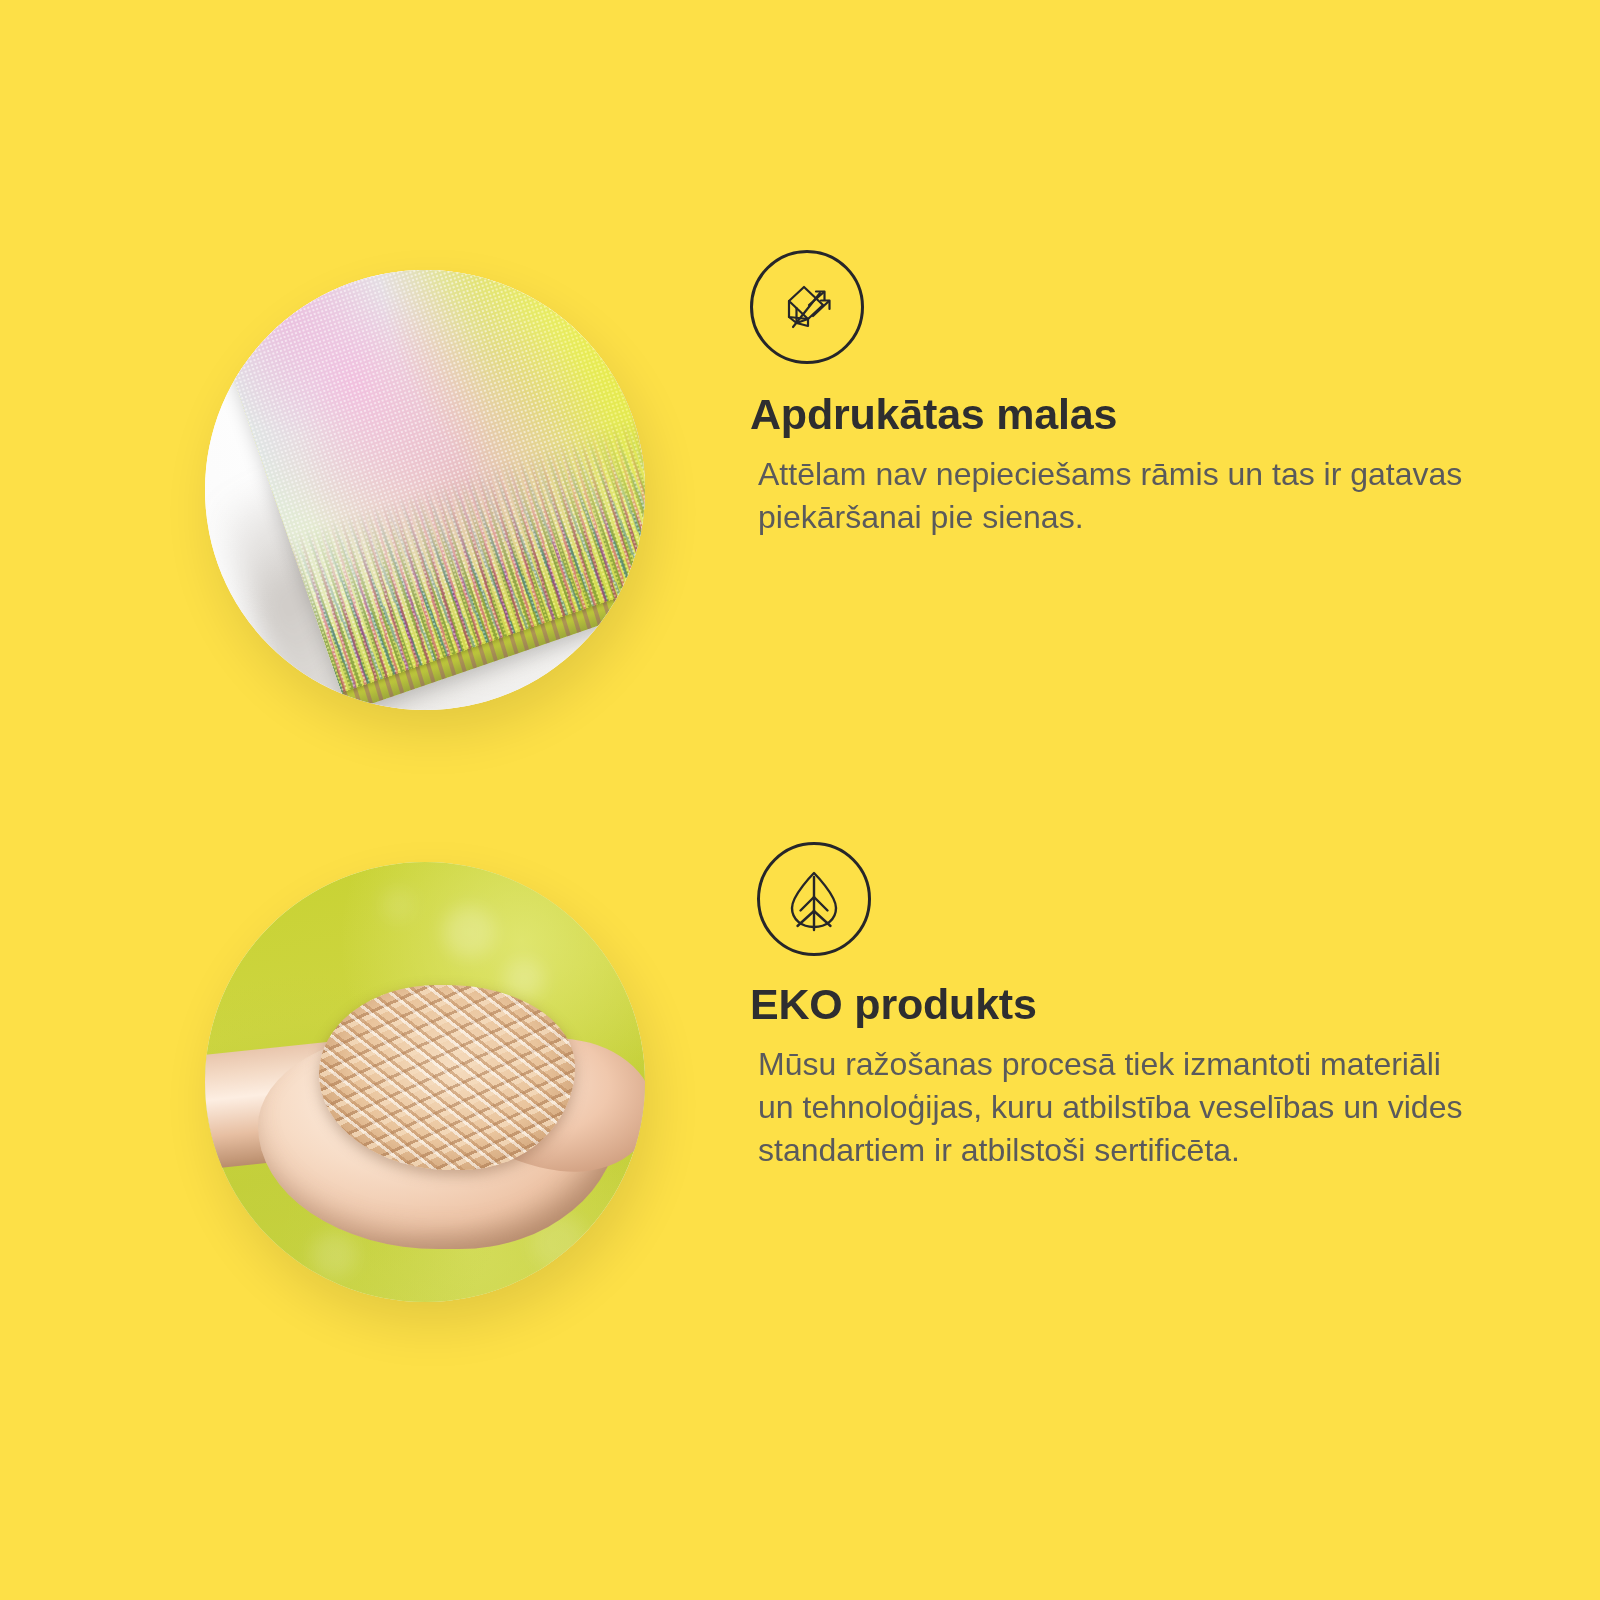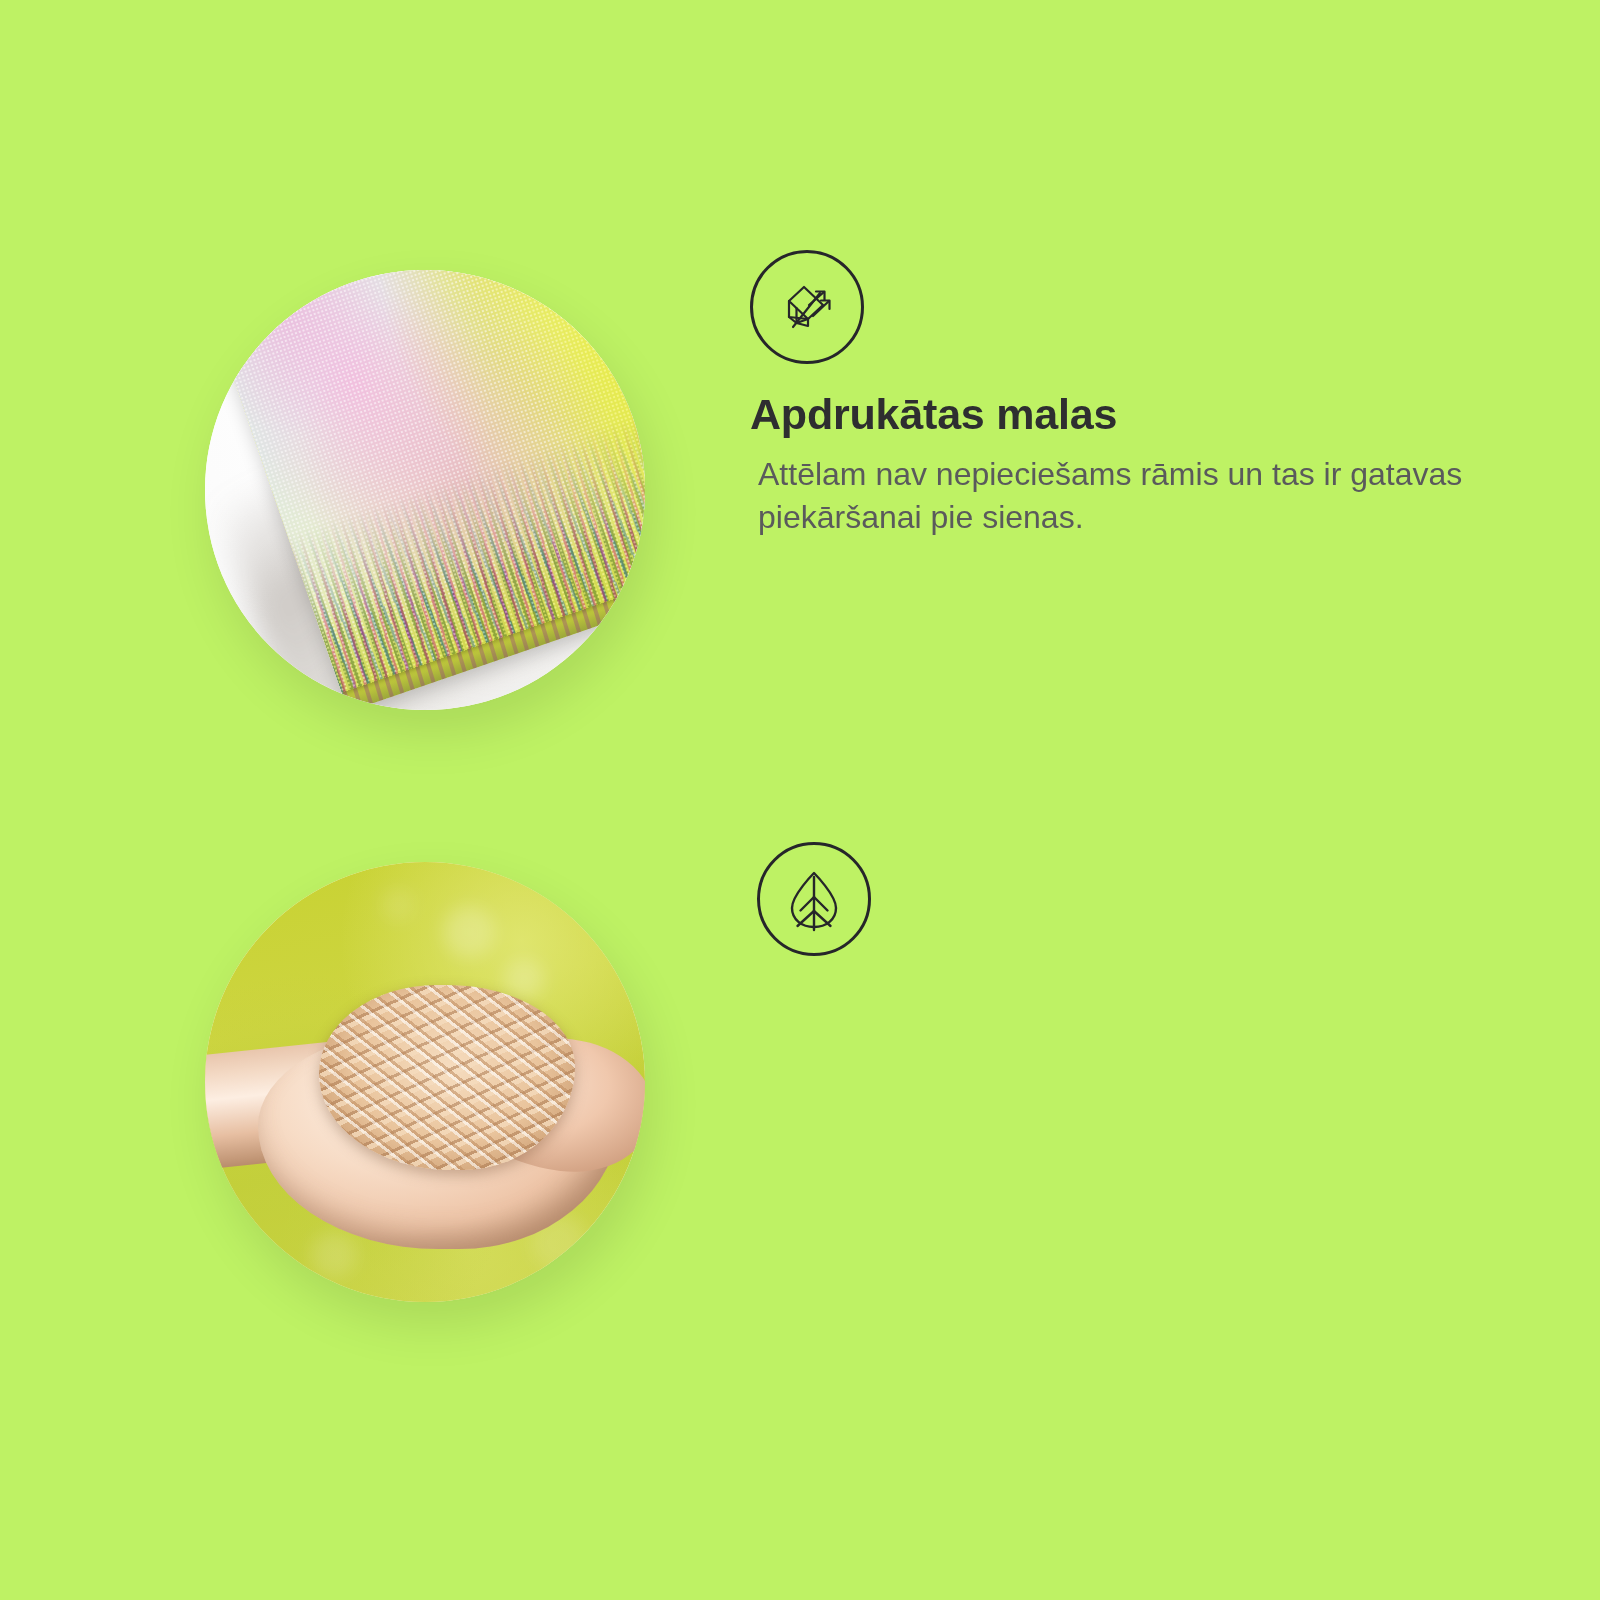--- a/index.html
+++ b/index.html
@@ -12,21 +12,21 @@
     background: #f1f1f1;
     font-family: "Liberation Sans", sans-serif;
     overflow: hidden;
     position: relative;
   }
 
   .page {
     position: relative;
     width: 1600px;
     height: 1600px;
-    background: #bef264;
+    background: #fde047;
   }
 
   
   .feature {
     position: absolute;
     left: 0;
     width: 1600px;
   }
   .feature-1 { top: 250px; height: 520px; }
   .feature-2 { top: 842px; height: 500px; }
@@ -325,16 +325,18 @@
 
             <path d="M35 13 L35 66"></path>
 
             <path d="M35 33 L21.5 46.5"></path>
             <path d="M35 33 L48.5 46.5"></path>
             <path d="M35 47 L18.5 62"></path>
             <path d="M35 47 L51.5 62"></path>
           </g>
         </svg>
       </div>
+      <h2 class="feature-title t2-title">EKO produkts</h2>
+      <p class="feature-desc t2-desc">Mūsu ražošanas procesā tiek izmantoti materiāli un tehnoloģijas, kuru atbilstība veselības un vides standartiem ir atbilstoši sertificēta.</p>
     </div>
   </section>
 
 </div>
 
 </body></html>

